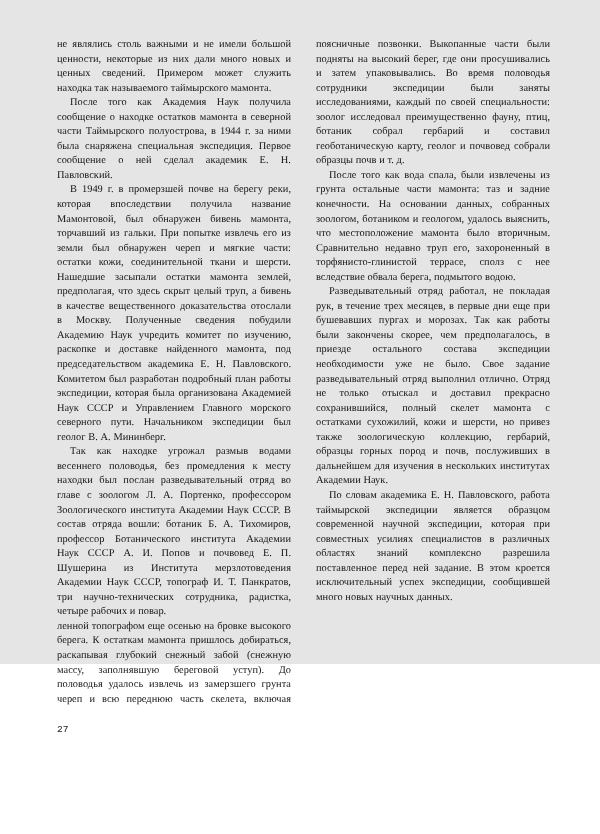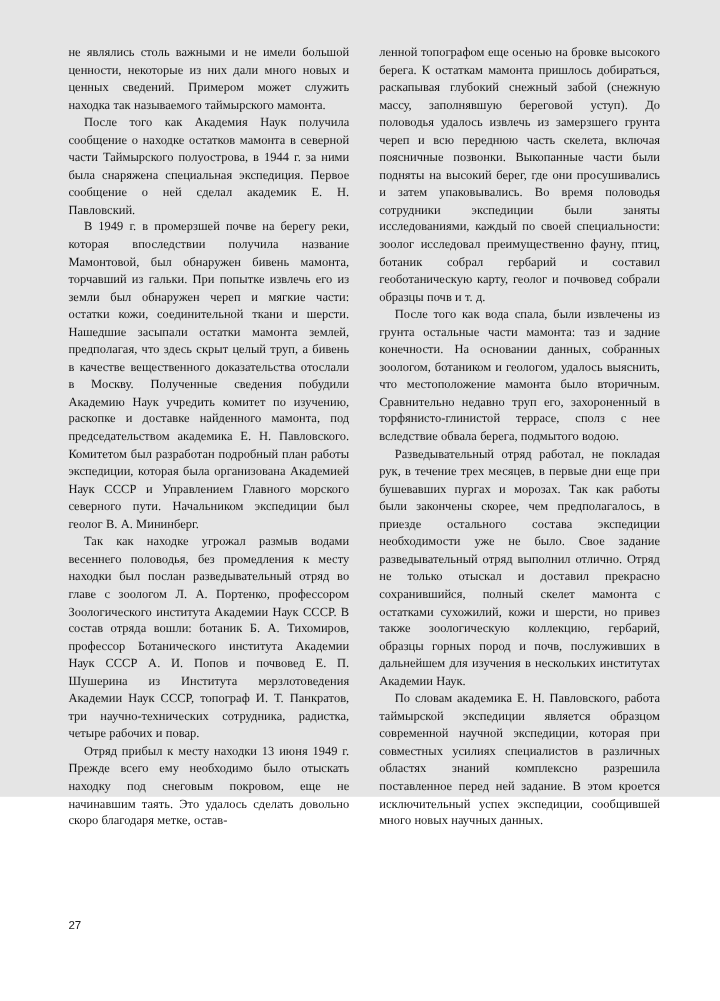--- a/index.html
+++ b/index.html
@@ -50,40 +50,39 @@
     text-rendering: geometricPrecision;
   }
 
   .para.cont {
     text-indent: 0;
   }
 
   .page-number {
     position: absolute;
     left: 57px;
-    top: 766px;
+    top: 724px;
     font-size: 9.6px;
     line-height: 12px;
     color: #1a1a1a;
-    font-family: Liberation Sans, sans-serif;
+    font-family: Liberation Mono, monospace;
     text-align: center;
   }
 </style>
 </head>
 <body>
 
 <div class="page">
 
   <div class="text-block">
 
     <p class="para cont">не являлись столь важными и не имели большой ценности, некоторые из них дали много новых и ценных сведений. Примером может служить находка так называемого таймырского мамонта.</p>
     <p class="para">После того как Академия Наук получила сообщение о находке остатков мамонта в северной части Таймырского полуострова, в 1944 г. за ними была снаряжена специальная экспедиция. Первое сообщение о ней сделал академик Е. Н. Павловский.</p>
     <p class="para">В 1949 г. в промерзшей почве на берегу реки, которая впоследствии получила название Мамонтовой, был обнаружен бивень мамонта, торчавший из гальки. При попытке извлечь его из земли был обнаружен череп и мягкие части: остатки кожи, соединительной ткани и шерсти. Нашедшие засыпали остатки мамонта землей, предполагая, что здесь скрыт целый труп, а бивень в качестве вещественного доказательства отослали в Москву. Полученные сведения побудили Академию Наук учредить комитет по изучению, раскопке и доставке найденного мамонта, под председательством академика Е. Н. Павловского. Комитетом был разработан подробный план работы экспедиции, которая была организована Академией Наук СССР и Управлением Главного морского северного пути. Начальником экспедиции был геолог В. А. Мининберг.</p>
     <p class="para">Так как находке угрожал размыв водами весеннего половодья, без промедления к месту находки был послан разведывательный отряд во главе с зоологом Л. А. Портенко, профессором Зоологического института Академии Наук СССР. В состав отряда вошли: ботаник Б. А. Тихомиров, профессор Ботанического института Академии Наук СССР А. И. Попов и почвовед Е. П. Шушерина из Института мерзлотоведения Академии Наук СССР, топограф И. Т. Панкратов, три научно-технических сотрудника, радистка, четыре рабочих и повар.</p>
-    <p class="para">Отряд прибыл к месту находки 13 июня 1949 г. Прежде всего ему необходимо было отыскать находку под снеговым покровом, еще не начинавшим таять. Это удалось сделать довольно скоро благодаря метке, остав-</p>
     <p class="para cont">ленной топографом еще осенью на бровке высокого берега. К остаткам мамонта пришлось добираться, раскапывая глубокий снежный забой (снежную массу, заполнявшую береговой уступ). До половодья удалось извлечь из замерзшего грунта череп и всю переднюю часть скелета, включая поясничные позвонки. Выкопанные части были подняты на высокий берег, где они просушивались и затем упаковывались. Во время половодья сотрудники экспедиции были заняты исследованиями, каждый по своей специальности: зоолог исследовал преимущественно фауну, птиц, ботаник собрал гербарий и составил геоботаническую карту, геолог и почвовед собрали образцы почв и т. д.</p>
     <p class="para">После того как вода спала, были извлечены из грунта остальные части мамонта: таз и задние конечности. На основании данных, собранных зоологом, ботаником и геологом, удалось выяснить, что местоположение мамонта было вторичным. Сравнительно недавно труп его, захороненный в торфянисто-глинистой террасе, сполз с нее вследствие обвала берега, подмытого водою.</p>
     <p class="para">Разведывательный отряд работал, не покладая рук, в течение трех месяцев, в первые дни еще при бушевавших пургах и морозах. Так как работы были закончены скорее, чем предполагалось, в приезде остального состава экспедиции необходимости уже не было. Свое задание разведывательный отряд выполнил отлично. Отряд не только отыскал и доставил прекрасно сохранившийся, полный скелет мамонта с остатками сухожилий, кожи и шерсти, но привез также зоологическую коллекцию, гербарий, образцы горных пород и почв, послуживших в дальнейшем для изучения в нескольких институтах Академии Наук.</p>
     <p class="para">По словам академика Е. Н. Павловского, работа таймырской экспедиции является образцом современной научной экспедиции, которая при совместных усилиях специалистов в различных областях знаний комплексно разрешила поставленное перед ней задание. В этом кроется исключительный успех экспедиции, сообщившей много новых научных данных.</p>
 
   </div>
 
   <div class="page-number">27</div>
 
 </div>

